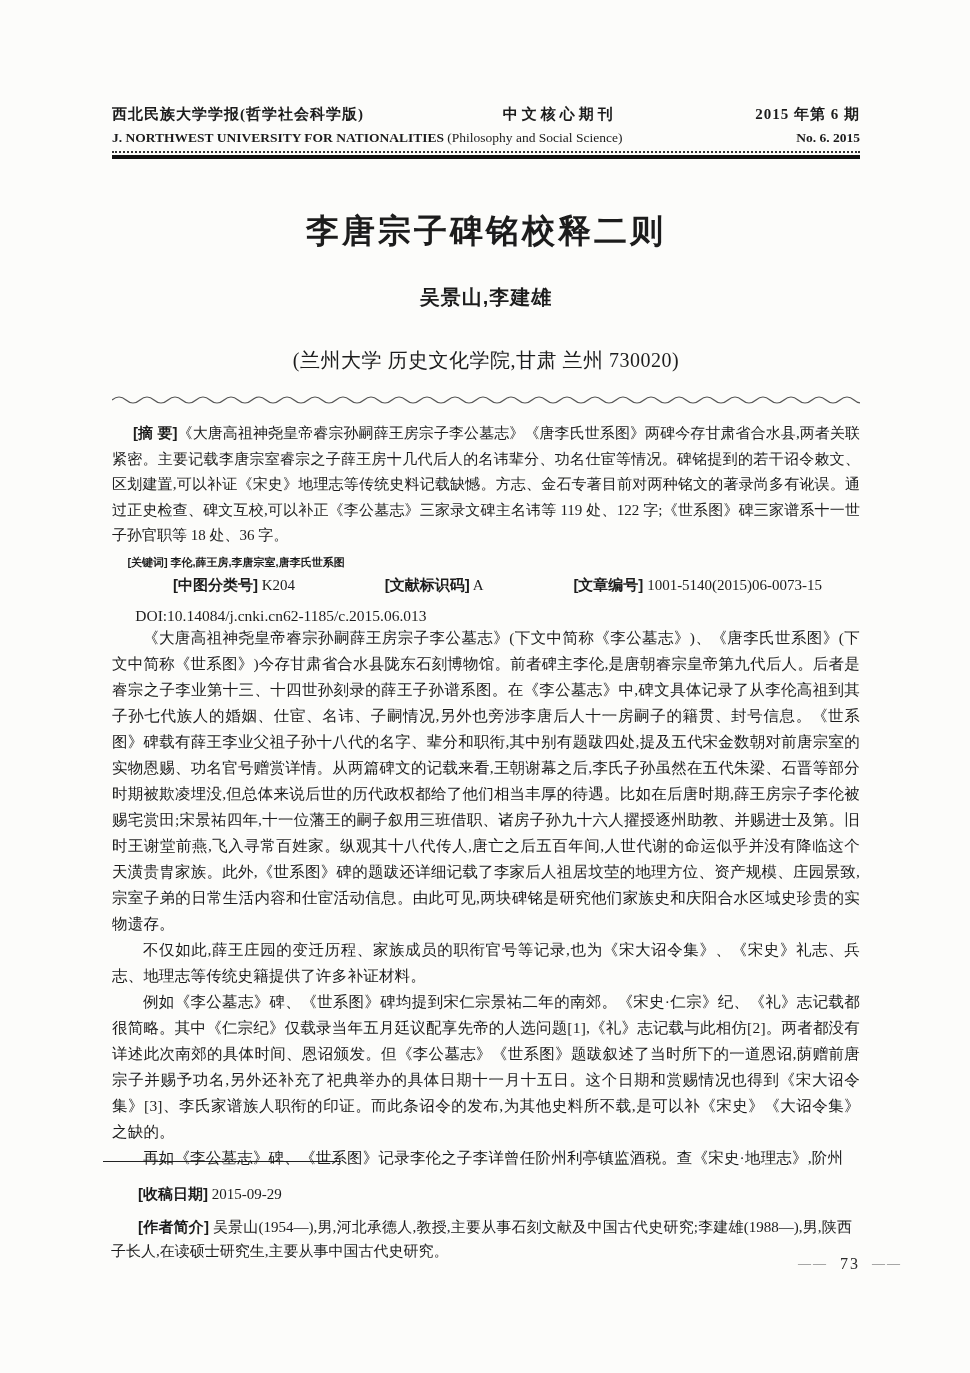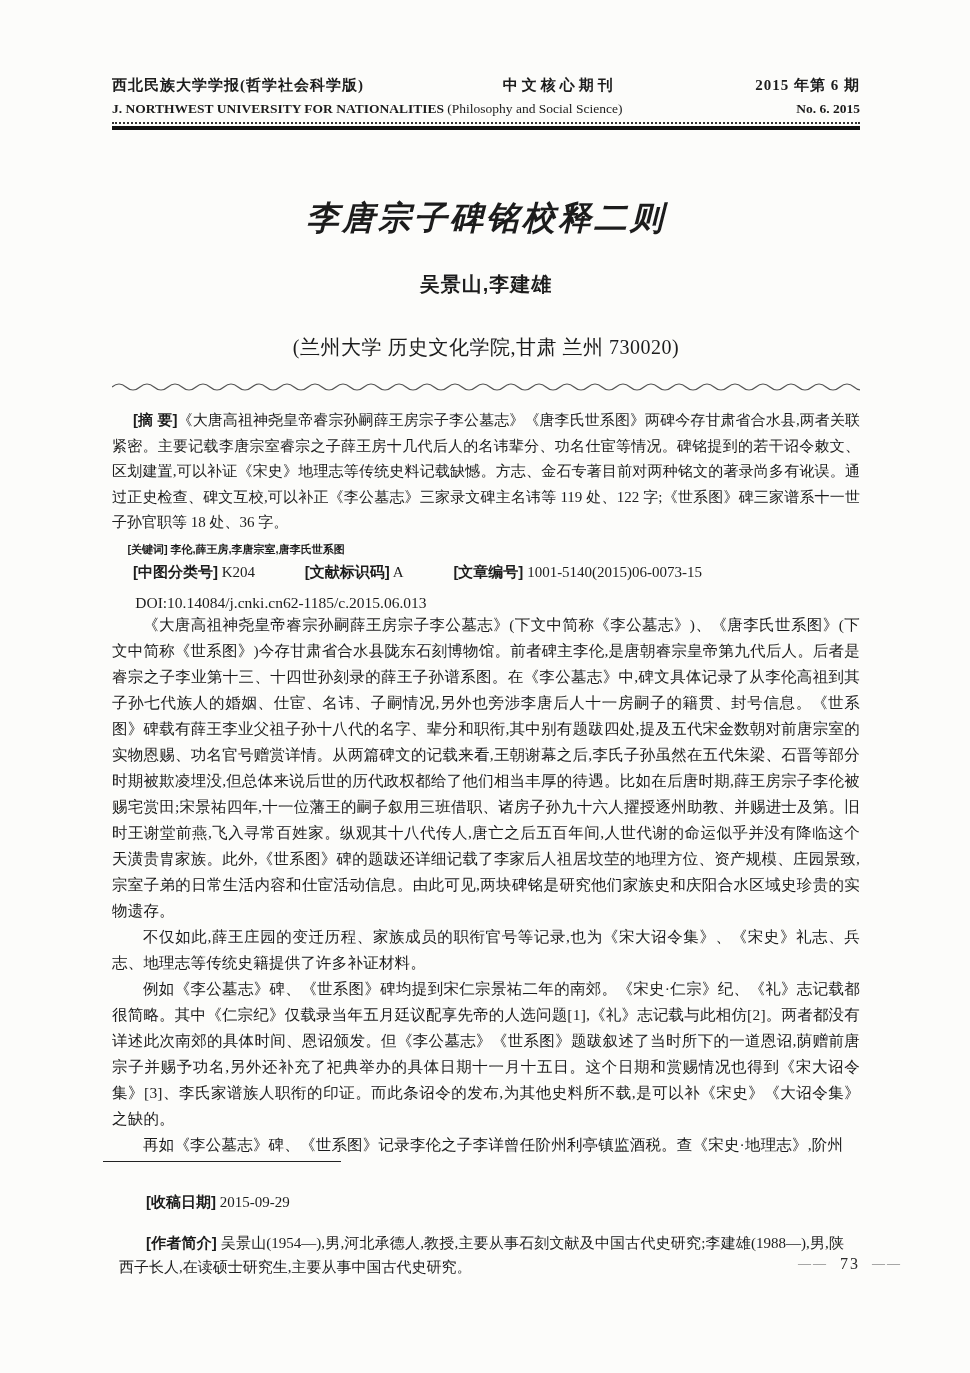--- a/index.html
+++ b/index.html
@@ -6,21 +6,21 @@
   body {
     width: 970px; height: 1373px;
     background: #fcfcfa;
     color: #1c1c1c;
     font-family: "Liberation Serif", "DejaVu Serif", serif;
     position: relative;
     overflow: hidden;
   }
   .page {
     position: absolute; inset: 0;
-    padding: 76px 110px 0 112px;
+    padding: 105px 110px 0 112px;
     box-sizing: border-box;
   }
   
   .jheader-row1 {
     display: flex; justify-content: space-between; align-items: baseline;
     font-size: 15px; font-weight: 600; letter-spacing: 1px;
   }
   .jheader-row1 .center { letter-spacing: 4px; }
   .jheader-row2 {
     display: flex; justify-content: space-between; align-items: baseline;
@@ -31,24 +31,24 @@
   }
   .jheader-row2 .en-sub { font-weight: normal; }
   .rule-thick {
     margin-top: 5px;
     border-top: 2px dotted #333;
     border-bottom: 4px solid #111;
     height: 2px;
   }
   
   .title {
-    margin-top: 66px;
+    margin-top: 50px;
     text-align: center;
     font-family: "Liberation Sans", "DejaVu Sans", sans-serif;
-    font-size: 33px; font-weight: bold; letter-spacing: 3px; font-style: italic;
+    font-size: 33px; font-weight: bold; letter-spacing: 3px;
   }
   .authors {
     margin-top: 30px;
     text-align: center;
     font-family: "Liberation Sans", "DejaVu Sans", sans-serif;
     font-size: 20px; font-weight: bold; letter-spacing: 1px;
   }
   .affil {
     margin-top: 36px;
     text-align: center;
@@ -62,42 +62,42 @@
     text-align: justify; text-indent: 1.4em;
     margin: 0;
   }
   .bracket-label {
     font-family: "Liberation Sans", "DejaVu Sans", sans-serif;
     font-weight: bold;
   }
   .kw-line { margin-top: 6px; font-size: 11px; text-indent: 1.4em; }
   .kw-value { font-family: "Liberation Sans", "DejaVu Sans", sans-serif; font-weight: bold; }
   .clc-line { margin-top: 6px; font-size: 15px; text-indent: 1.4em; }
-  .clc-line .pair { margin-right: 46px; }
+  .clc-line .pair { margin-right: 46px; margin-left: 40px; }
   .clc-line .pair:last-child { margin-right: 0; }
   .doi-line { margin-top: 12px; font-size: 15.5px; text-indent: 1.5em; }
   
   .body-text { margin-top: 0; }
   .body-text p {
     margin: 0;
     font-size: 15.5px; line-height: 26px;
     text-align: justify; text-indent: 2em;
     letter-spacing: 0.2px;
   }
   
   .fn-sep {
     position: absolute; left: 103px; top: 1161px;
     width: 238px; border-top: 1.5px solid #222;
   }
   .footnotes {
     position: absolute; left: 103px; top: 1174px; width: 757px;
     font-size: 15px; line-height: 24.5px;
     text-align: justify; text-indent: 1.8em;
   }
-  .footnotes p { margin: 16px; }
+  .footnotes p { margin: 8px; }
   .page-num {
     position: absolute; top: 1255px; left: 770px; width: 160px;
     text-align: center; font-size: 16px; letter-spacing: 2px;
     color: #2a2a2a;
   }
   .page-num .dash { color: #777; font-size: 13px; vertical-align: 2px; }
 </style>
 </head>
 <body>
 

